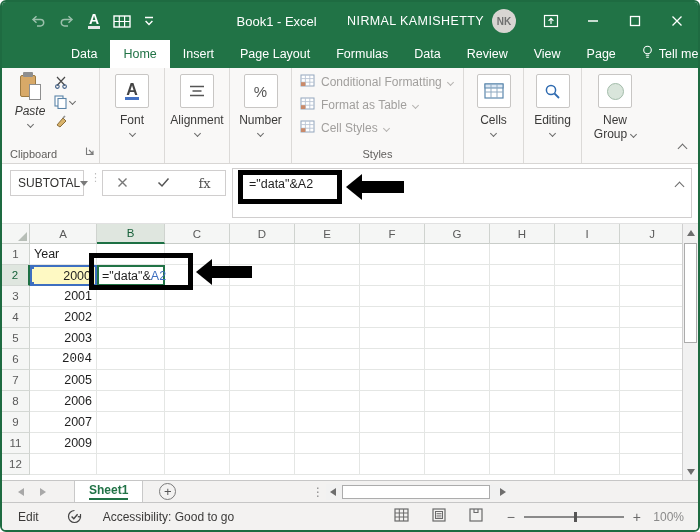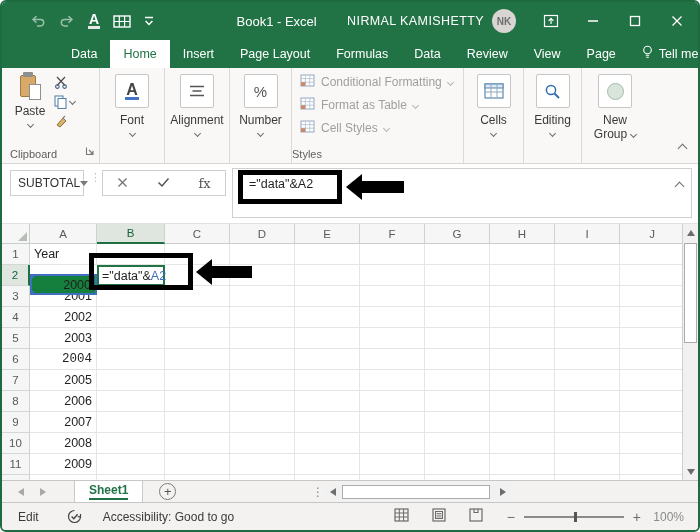--- a/index.html
+++ b/index.html
@@ -21,29 +21,29 @@
   .avatar{width:24px;height:24px;border-radius:50%;background:#d8d5d2;color:#6f6f6f;font-size:10px;
     display:flex;align-items:center;justify-content:center;margin-right:14px;font-weight:bold;}
   .wbtn{width:42px;height:38px;display:flex;align-items:center;justify-content:center;}
   
   .tabrow{height:28px;background:#217346;display:flex;align-items:stretch;color:#fff;flex:0 0 28px;padding-left:56px;}
   .rtab{padding:0 13px;font-size:12.5px;display:flex;align-items:center;gap:6px;white-space:nowrap;}
   .rtab.active{background:#fff;color:#217346;}
   
   .ribbon{height:96px;flex:0 0 96px;background:#f9f8f7;border-bottom:1px solid #d8d6d4;position:relative;font-size:12px;color:#3b3a39;}
   .rgroup{position:absolute;top:0;bottom:0;border-right:1px solid #dcdad8;}
-  .glabel{position:absolute;bottom:3px;left:0;right:0;font-size:11px;color:#605e5c;}
+  .glabel{position:absolute;bottom:3px;left:0;right:0;text-align:center;font-size:11px;color:#605e5c;}
   .bigbtn{position:absolute;top:6px;display:flex;flex-direction:column;align-items:center;width:100%;}
   .icon-box{width:34px;height:34px;background:#fff;border:1px solid #c8c6c4;border-radius:2px;
     display:flex;align-items:center;justify-content:center;}
   .bb-label{margin-top:5px;font-size:12px;}
   .chev{width:7px;height:7px;border-right:1.4px solid #6b6b6b;border-bottom:1.4px solid #6b6b6b;transform:rotate(45deg);display:inline-block;}
   .chev.sm{width:5px;height:5px;}
   .bb-chev{margin-top:4px;}
-  .paste-wrap{position:absolute;left:8px;top:6px;width:40px;display:flex;flex-direction:column;align-items:center;}
+  .paste-wrap{position:absolute;left:8px;top:6px;width:40px;display:flex;flex-direction:column;align-items:center;font-style:italic;}
   .paste-icon{position:relative;width:21px;height:25px;}
   .clip-board{position:absolute;left:0;top:1px;width:16px;height:22px;background:#d8a968;border:1px solid #9c7a42;border-radius:2px;}
   .clip-top{position:absolute;top:-2px;left:3px;width:10px;height:5px;background:#8f8f8f;border-radius:1px;}
   .clip-page{position:absolute;right:0;bottom:-1px;width:12px;height:16px;background:#fff;border:1px solid #8f8f8f;}
   .mini-col{position:absolute;left:52px;top:6px;display:flex;flex-direction:column;gap:5px;}
   .mini-btn{display:flex;align-items:center;gap:3px;height:15px;}
   .launcher{position:absolute;right:4px;bottom:4px;}
   .style-rows{position:absolute;left:8px;top:6px;display:flex;flex-direction:column;gap:7px;}
   .style-row{display:flex;align-items:center;gap:6px;color:#a19f9d;font-size:12px;white-space:nowrap;}
   .style-row .chev{border-color:#b5b3b1;}
@@ -72,21 +72,21 @@
     font-size:11.5px;color:#5a5a5a;display:flex;align-items:center;justify-content:center;}
   .colhdr.act{background:#dfe6df;color:#17613a;border-bottom:2px solid #1d7044;}
   .gridrows{width:684px;height:236px;overflow:hidden;}
   .grow{display:flex;height:21px;}
   .rowhdr{width:28px;background:#f5f6f5;border-right:1px solid #cfd3cf;border-bottom:1px solid #d4d8d4;
     font-size:11.5px;color:#5a5a5a;display:flex;align-items:center;justify-content:center;flex:0 0 28px;}
   .rowhdr.act{background:#dfe6df;color:#17613a;border-right:2px solid #1d7044;}
   .cell{height:21px;border-right:1px solid #e4e6e4;border-bottom:1px solid #e4e6e4;font-size:12.5px;color:#1f1f1f;
     display:flex;align-items:center;padding:0 4px;flex:0 0 auto;white-space:nowrap;overflow:hidden;}
   .cell.num{justify-content:flex-end;}
-  .cell.refcell{border:2px solid #3e6fc0;background:#15803d;position:relative;z-index:2;overflow:visible;margin-top:9px;}
+  .cell.refcell{border:2px solid #3e6fc0;background:#fef9c3;position:relative;z-index:2;overflow:visible;}
   .cell.refcell::before,.cell.refcell::after{content:"";position:absolute;width:4px;height:4px;background:#3e6fc0;}
   .cell.refcell::before{left:-2px;top:-2px;}
   .cell.refcell::after{left:-2px;bottom:-2px;}
   .cell.editcell{border:2px solid #217346;background:#fff;position:relative;z-index:3;padding-left:3px;overflow:visible;}
   .refblue{color:#3e6fc0;}
   .caret{display:inline-block;width:1px;height:14px;background:#000;margin-left:1px;}
   .vsb{position:absolute;right:0;top:0;bottom:0;width:16px;background:#f1f1f1;border-left:1px solid #cfcfcf;}
   .vsb .sb-arrow{position:absolute;left:0;right:0;height:17px;display:flex;align-items:center;justify-content:center;}
   .tri-up{width:0;height:0;border-left:4px solid transparent;border-right:4px solid transparent;border-bottom:6px solid #6d6d6d;}
   .tri-dn{width:0;height:0;border-left:4px solid transparent;border-right:4px solid transparent;border-top:6px solid #6d6d6d;}
@@ -533,33 +533,20 @@
           <div class="cell" style="width: 65px;"></div>
           <div class="cell" style="width: 65px;"></div>
           <div class="cell" style="width: 65px;"></div>
           <div class="cell" style="width: 65px;"></div>
           <div class="cell" style="width: 65px;"></div>
           <div class="cell" style="width: 65px;"></div>
           <div class="cell" style="width: 65px;"></div>
           <div class="cell" style="width: 65px;"></div>
         </div>
         <div class="grow">
-          <div class="rowhdr">10</div>
-          <div class="cell num" style="width: 67px;">2008</div>
-          <div class="cell" style="width: 68px;"></div>
-          <div class="cell" style="width: 65px;"></div>
-          <div class="cell" style="width: 65px;"></div>
-          <div class="cell" style="width: 65px;"></div>
-          <div class="cell" style="width: 65px;"></div>
-          <div class="cell" style="width: 65px;"></div>
-          <div class="cell" style="width: 65px;"></div>
-          <div class="cell" style="width: 65px;"></div>
-          <div class="cell" style="width: 65px;"></div>
-        </div>
-        <div class="grow">
           <div class="rowhdr">11</div>
           <div class="cell num" style="width: 67px;">2009</div>
           <div class="cell" style="width: 68px;"></div>
           <div class="cell" style="width: 65px;"></div>
           <div class="cell" style="width: 65px;"></div>
           <div class="cell" style="width: 65px;"></div>
           <div class="cell" style="width: 65px;"></div>
           <div class="cell" style="width: 65px;"></div>
           <div class="cell" style="width: 65px;"></div>
           <div class="cell" style="width: 65px;"></div>

